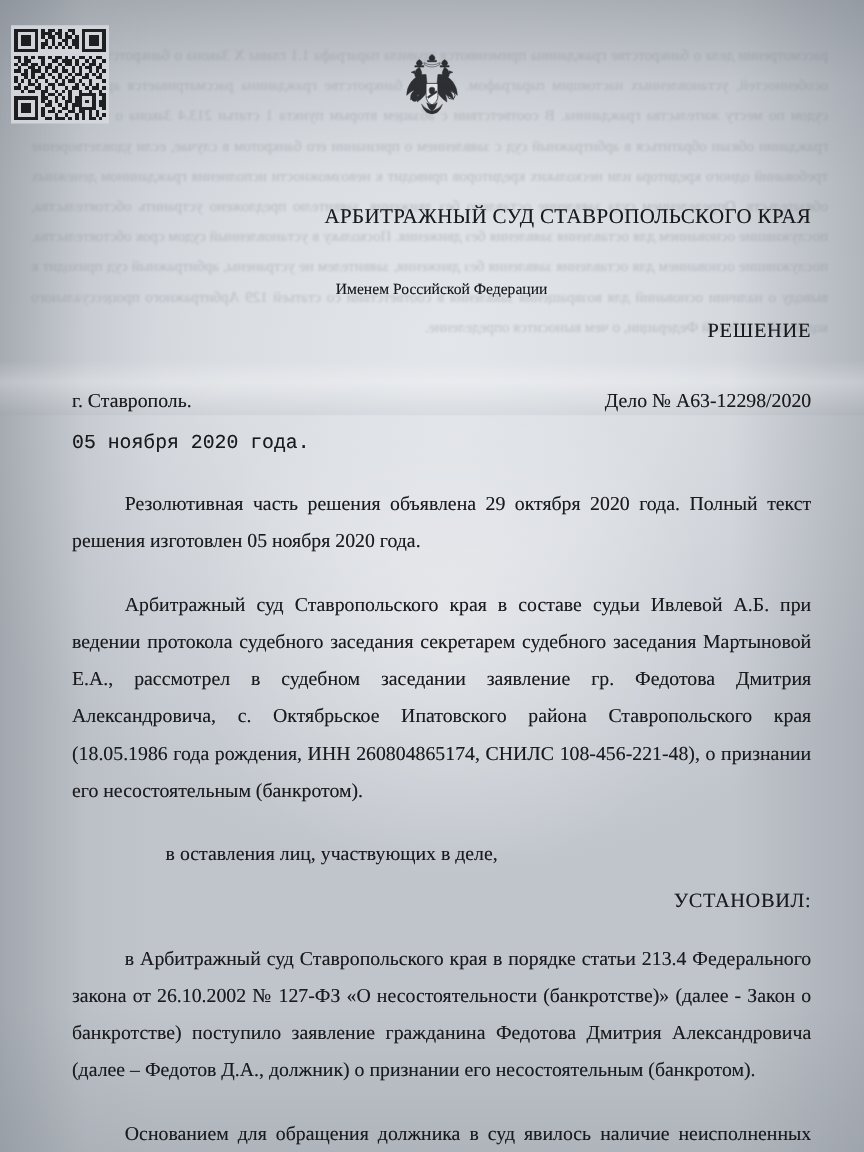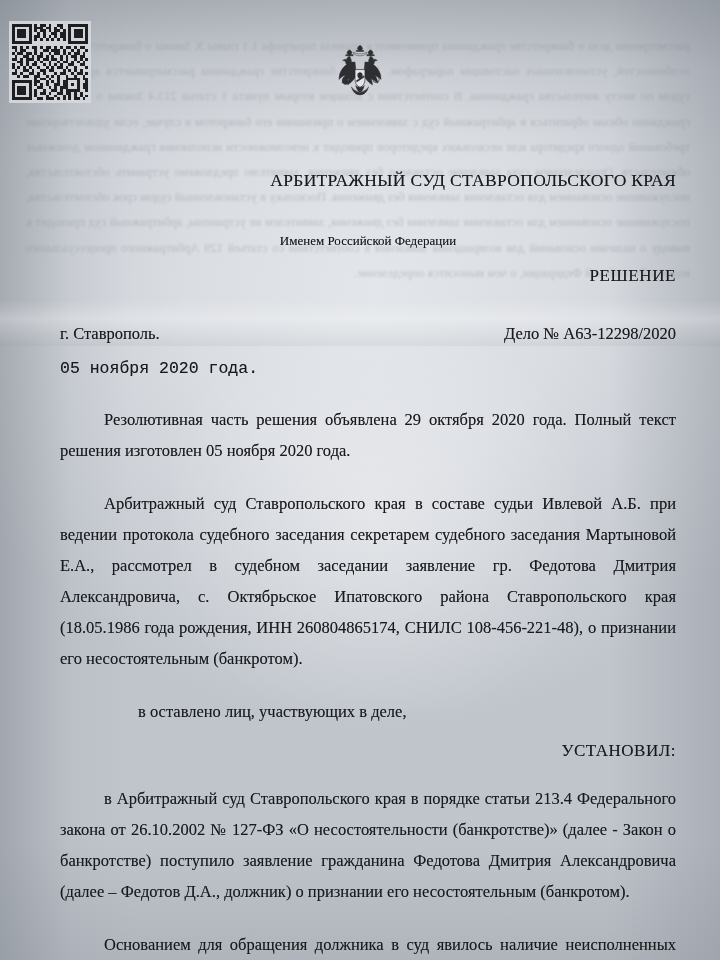--- a/index.html
+++ b/index.html
@@ -446,21 +446,21 @@
       <span>г. Ставрополь.</span>
       <span>Дело № А63-12298/2020</span>
     </div>
 
     <div class="meta-date">05 ноября 2020 года.</div>
 
     <p class="para first-block">Резолютивная часть решения объявлена 29 октября 2020 года. Полный текст решения изготовлен 05 ноября 2020 года.</p>
 
     <p class="para">Арбитражный суд Ставропольского края в составе судьи Ивлевой А.Б. при ведении протокола судебного заседания секретарем судебного заседания Мартыновой Е.А., рассмотрел в судебном заседании заявление гр. Федотова Дмитрия Александровича, с. Октябрьское Ипатовского района Ставропольского края (18.05.1986 года рождения, ИНН 260804865174, СНИЛС 108-456-221-48), о признании его несостоятельным (банкротом).</p>
 
-    <p class="para indent-wide">в оставлено лиц, участвующих в деле,</p>
+    <p class="para indent-wide">в оставления лиц, участвующих в деле,</p>
 
     <div class="ustanovil">УСТАНОВИЛ:</div>
 
     <p class="para">в Арбитражный суд Ставропольского края в порядке статьи 213.4 Федерального закона от 26.10.2002 № 127-ФЗ «О несостоятельности (банкротстве)» (далее - Закон о банкротстве) поступило заявление гражданина Федотова Дмитрия Александровича (далее – Федотов Д.А., должник) о признании его несостоятельным (банкротом).</p>
 
     <p class="para">Основанием для обращения должника в суд явилось наличие неисполненных свыше трех месяцев обязательств перед кредиторами на общую сумму 2 052 899,80 руб.</p>
 
   </div>
 </div>
 

